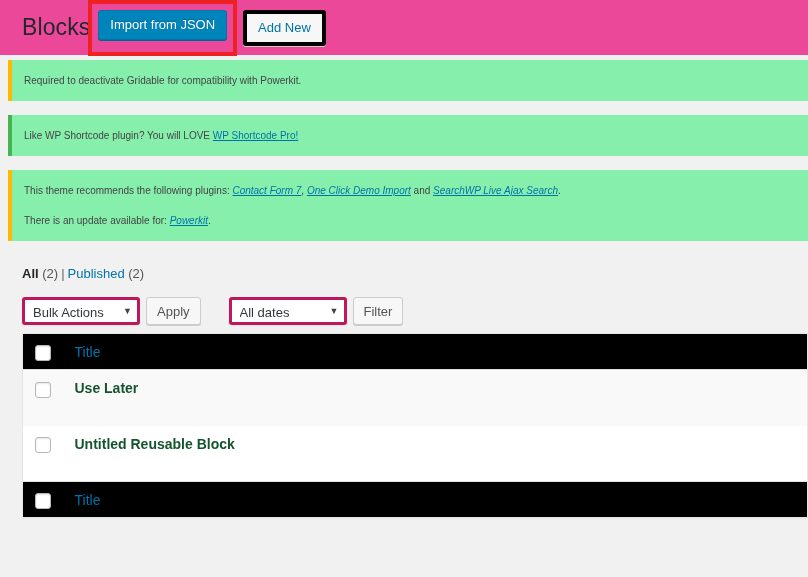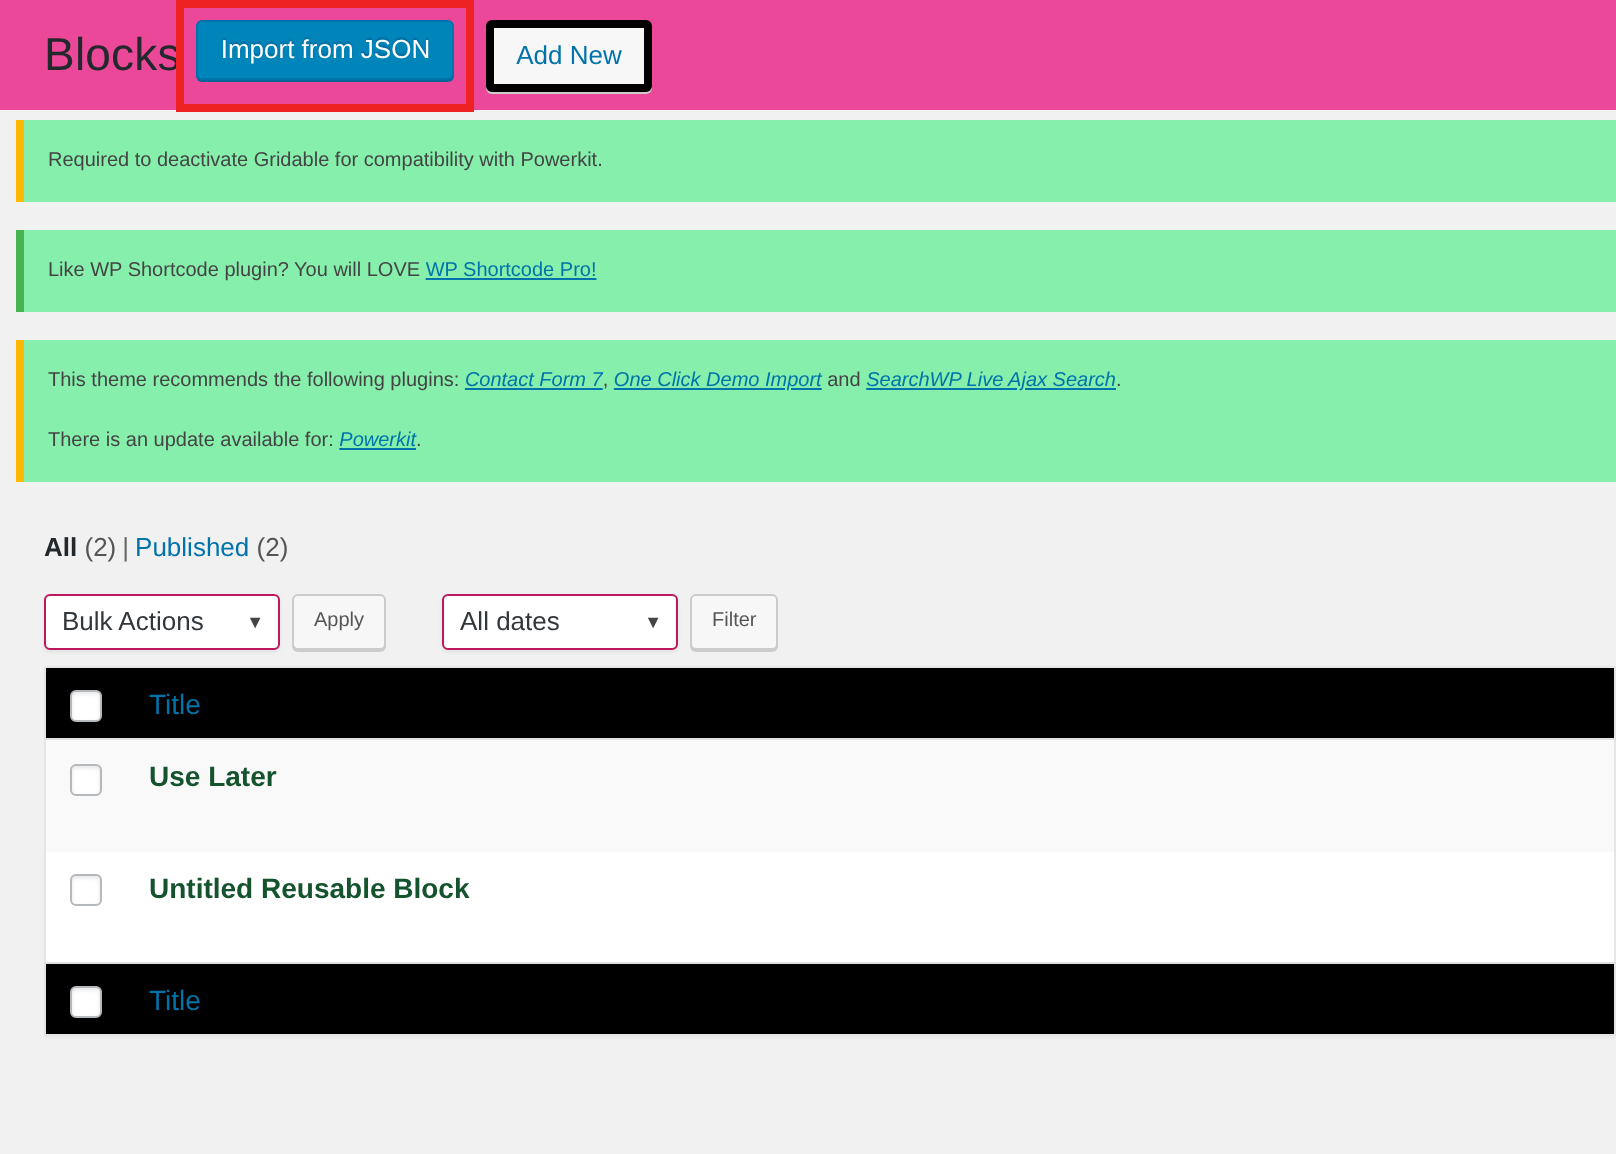--- a/index.html
+++ b/index.html
@@ -127,21 +127,21 @@
     display: flex;
     align-items: center;
     padding: 4px 0 8px 0;
   }
   .tablenav.bottom { padding-top: 10px; }
 
   .wp-select {
     appearance: none;
     -webkit-appearance: none;
     background: #fff;
-    border: 1px solid #be185d;
+    border: 3px solid #be185d;
     border-radius: 3px;
     box-shadow: 0 1px 2px rgba(0,0,0,.07);
     color: #32373c;
     font-family: "Liberation Sans", sans-serif;
     font-size: 13px;
     height: 28px;
     line-height: 26px;
     padding: 0 26px 0 8px;
     margin-right: 6px;
     cursor: pointer;
@@ -157,21 +157,21 @@
     font-size: 9px;
     color: #444;
   }
   .wp-button {
     background: #f7f7f7;
     border: 1px solid #ccc;
     border-radius: 3px;
     box-shadow: 0 1px 0 #ccc;
     color: #555;
     font-family: "Liberation Sans", sans-serif;
-    font-size: 10px;
+    font-size: 13px;
     height: 28px;
     line-height: 1;
     padding: 0 10px;
     cursor: pointer;
     margin-right: 6px;
   }
   .nav-gap { width: 22px; }
 
   
   .wp-list-table {

